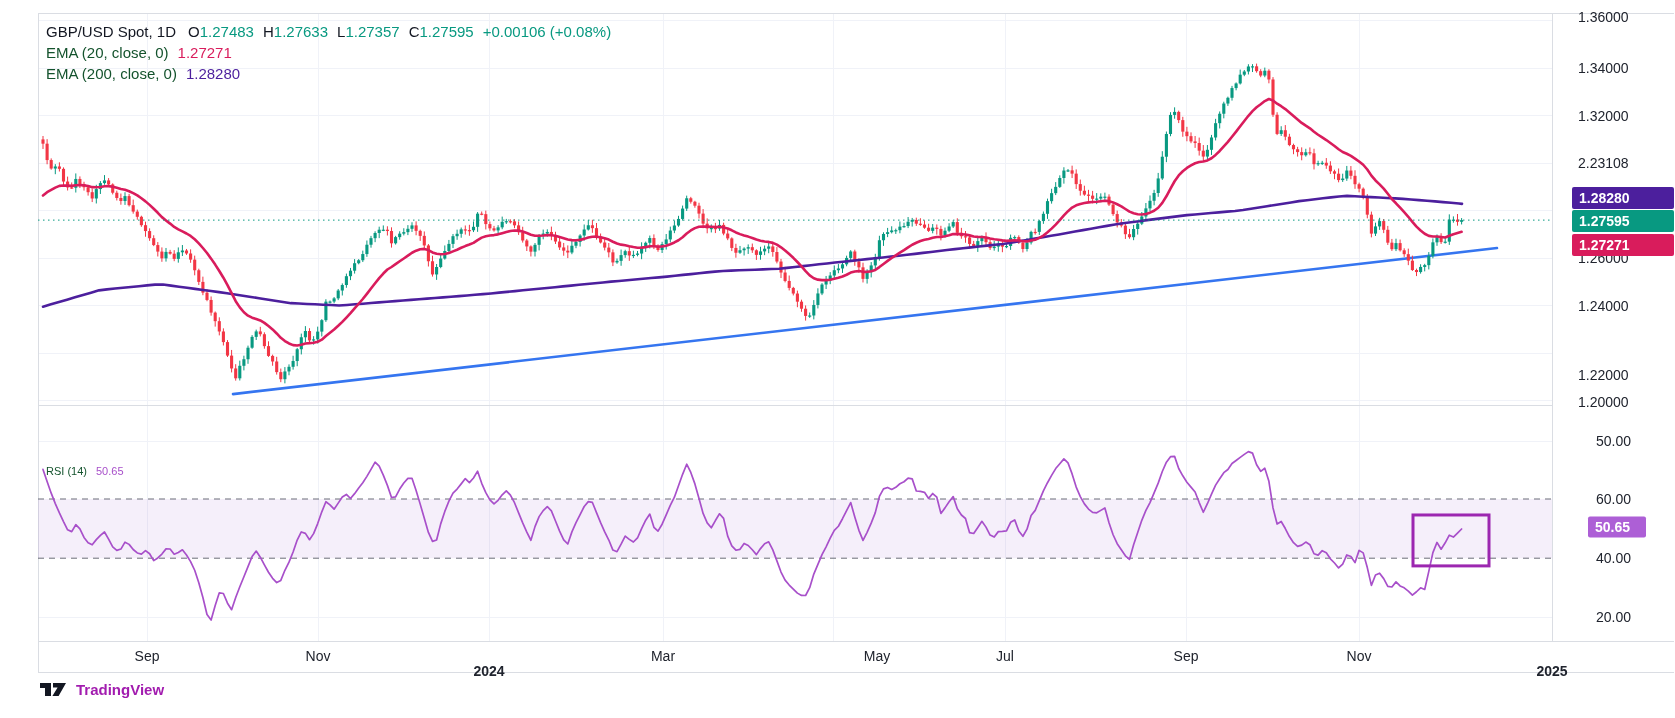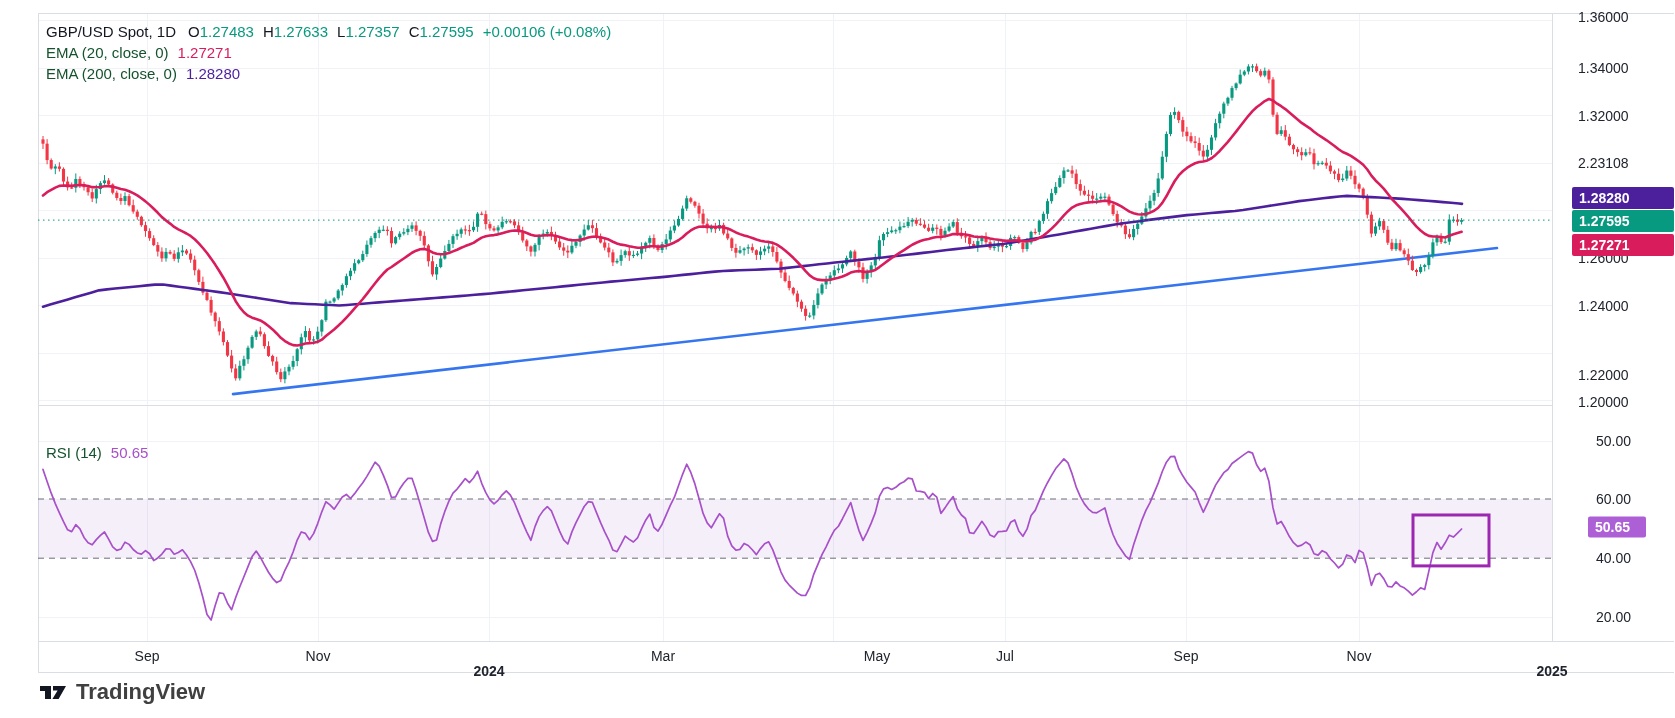--- a/index.html
+++ b/index.html
@@ -9,37 +9,37 @@
   
   #legend{position:absolute;left:46px;top:21px;font-size:15px;line-height:21px;z-index:5;}
   .lrow{height:21px;white-space:nowrap;}
   .sym{color:#131722;margin-right:12px;}
   .olabel{color:#131722;}
   .oval{margin-right:9px;}
   .chg{color:var(--up);}
   .indname{color:#14532d;margin-right:9px;}
   .v20{color:var(--ema20);}
   .v200{color:var(--ema200);}
-  #rsi-legend{position:absolute;left:46px;top:444px;font-size:15px;line-height:18px;z-index:5;white-space:nowrap;text-align:right;}
+  #rsi-legend{position:absolute;left:46px;top:462px;font-size:11px;line-height:18px;z-index:5;white-space:nowrap;text-align:right;}
   .vrsi{color:var(--rsi);}
   
   #price-axis{position:absolute;left:1552px;top:0;width:123px;height:672px;z-index:4;}
   .ptick{position:absolute;left:26px;transform:translateY(-50%);font-size:14px;color:#20242e;white-space:nowrap;}
   .rtick{left:44px;}
   .badge{position:absolute;left:20px;width:102px;height:22px;transform:translateY(-50%);
          color:#fff;font-size:14px;font-weight:700;line-height:22px;padding-left:7px;
          box-sizing:border-box;border-radius:2px;white-space:nowrap;}
   .badge.rsi{left:36px;width:58px;height:21px;line-height:21px;}
   
   #time-axis{position:absolute;left:0;top:645px;width:1521px;height:27px;z-index:4;}
   .ttick{position:absolute;top:3px;transform:translateX(-50%);font-size:14px;color:#20242e;}
   .ttick.bold{font-weight:700;margin-top:15px;}
   
   #logo{position:absolute;left:40px;top:679px;display:flex;align-items:center;gap:9px;z-index:5;}
-  #logo .brand{font-size:22px;font-weight:600;color:#404040;}
+  #logo .brand{font-size:15px;font-weight:600;color:#a21caf;}
 </style>
 </head>
 <body>
 
 <div id="app">
 
   <svg id="chart-svg" width="1675" height="718">
       <g shape-rendering="crispEdges">
         <line x1="38" x2="1552" y1="400.50000000000034" y2="400.50000000000034" stroke="#f0f2f8" stroke-width="1"></line>
         <line x1="38" x2="1552" y1="353.0000000000003" y2="353.0000000000003" stroke="#f0f2f8" stroke-width="1"></line>

